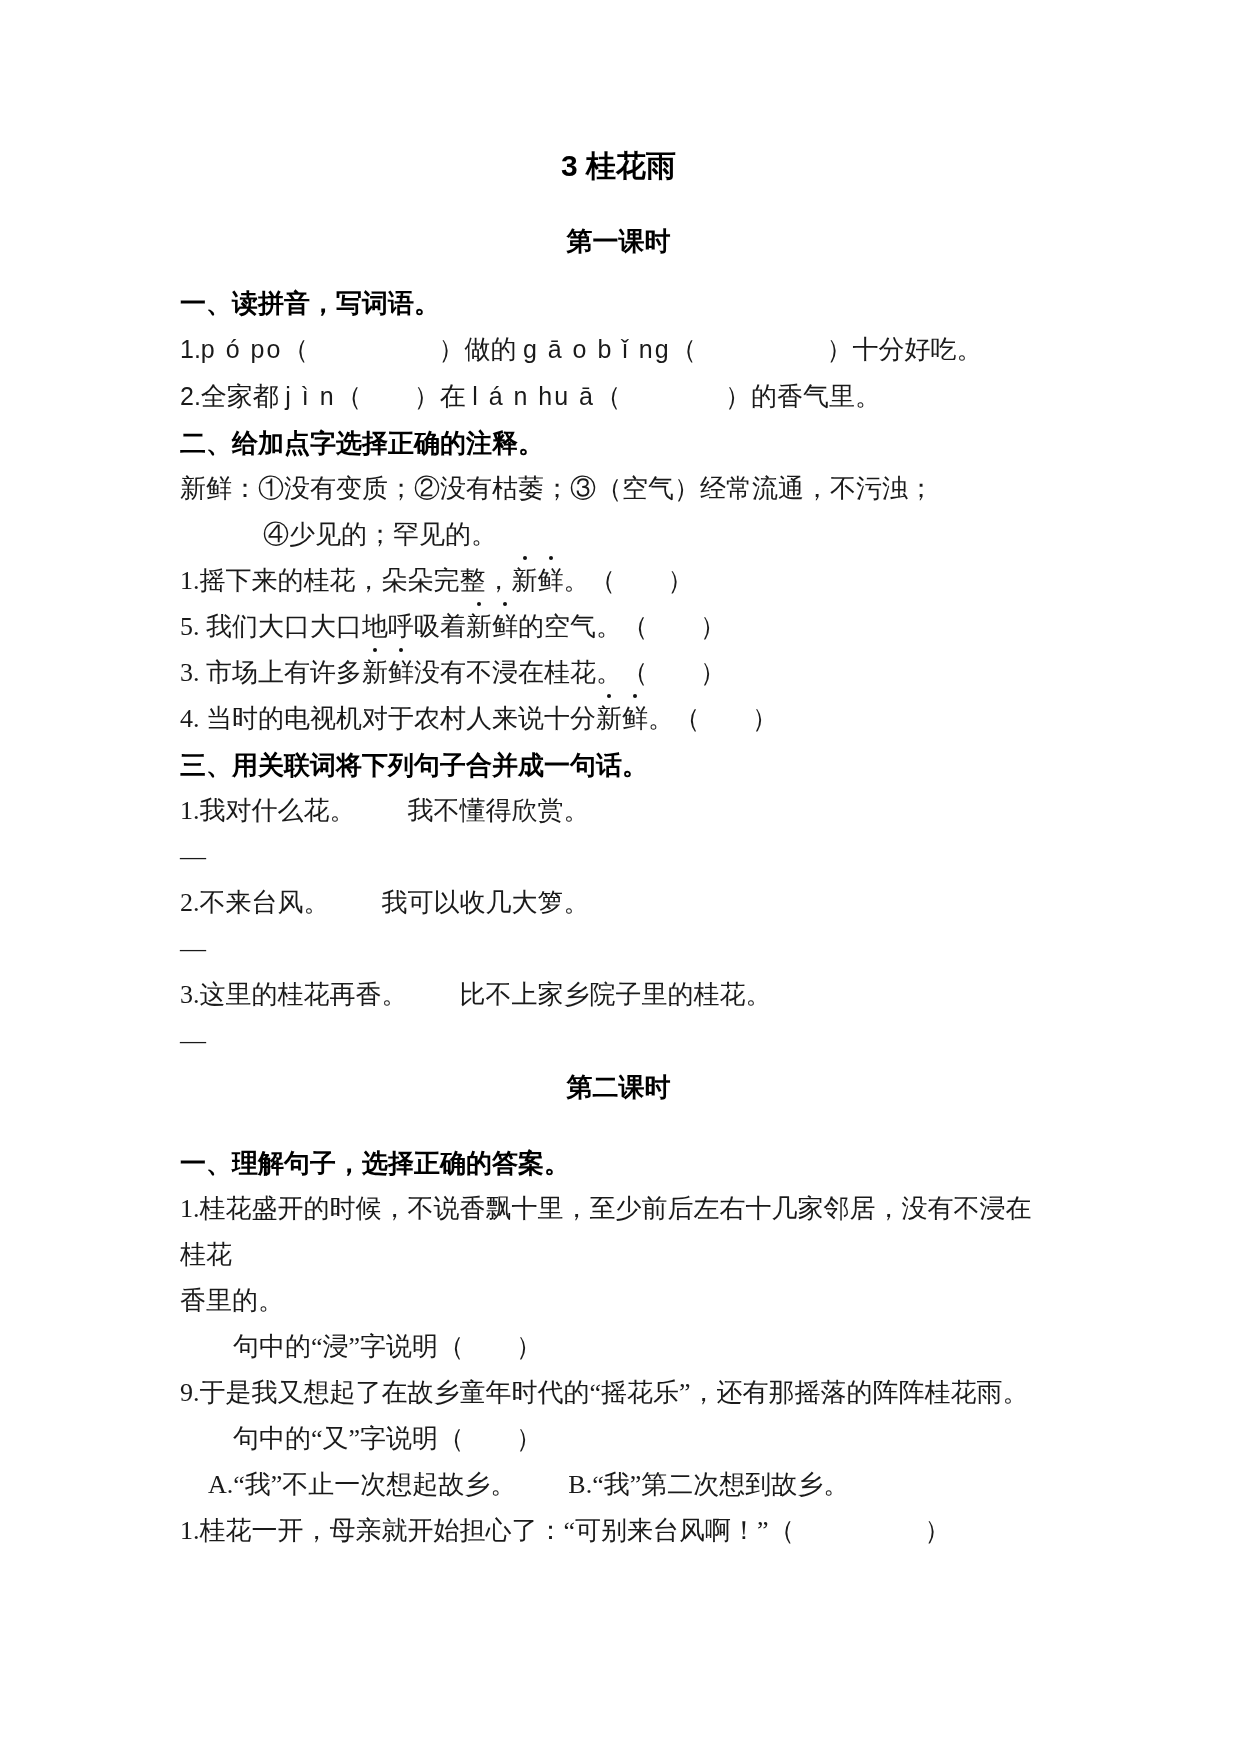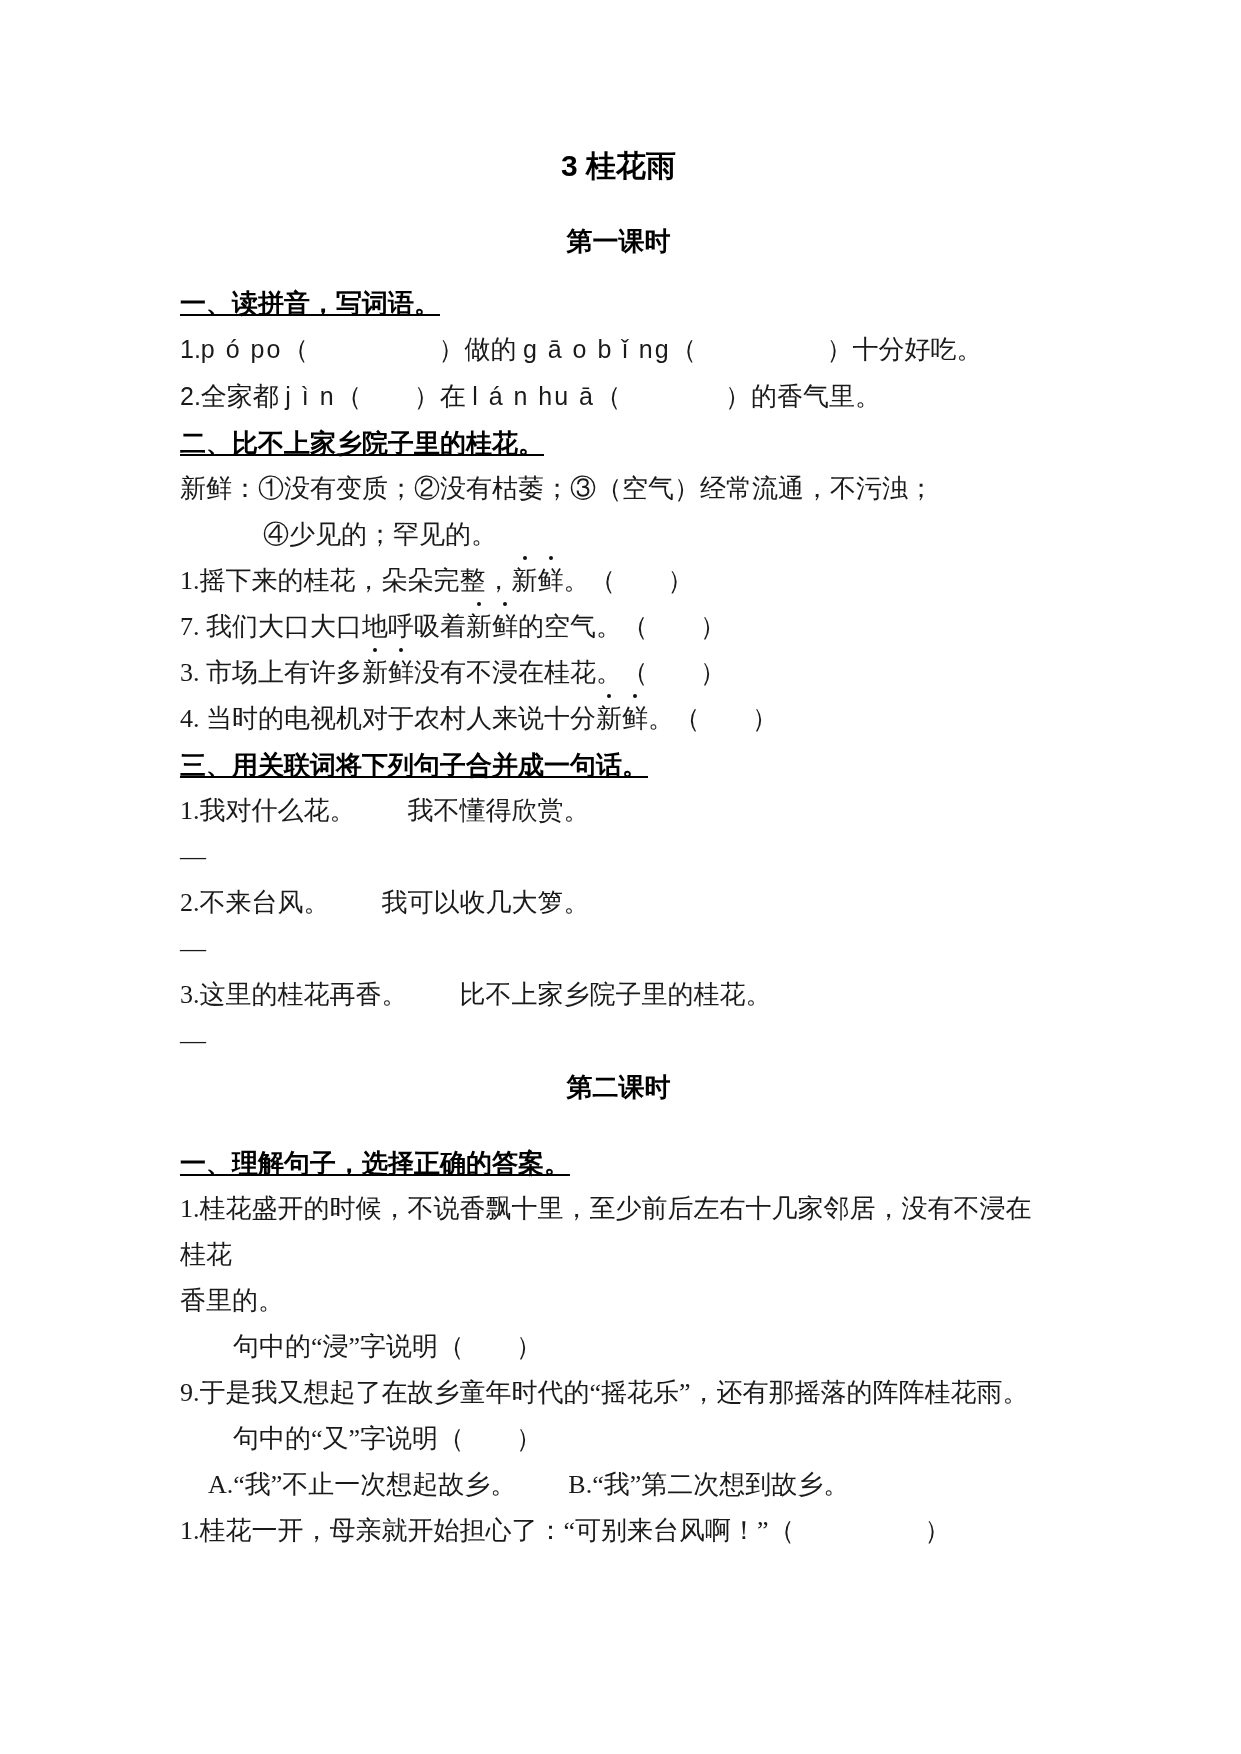--- a/index.html
+++ b/index.html
@@ -40,21 +40,20 @@
     font-size:26px;
     text-align:center;
     color:#000;
     margin-bottom:16px;
   }
   .part-heading.mb-lg{margin-bottom:30px;}
   .heading{
     font-family:"Liberation Sans","DejaVu Sans",sans-serif;
     font-weight:700;
     color:#000;
-    text-decoration:underline;
   }
   .py{
     font-family:"Liberation Sans","DejaVu Sans",sans-serif;
     font-size:25px;
     letter-spacing:2px;
   }
   .num{
     font-family:"Liberation Sans","DejaVu Sans",sans-serif;
     font-size:25px;
   }
@@ -80,25 +79,25 @@
 
     <h1 class="line title">3 桂花雨</h1>
 
     <section>
       <h2 class="line part-heading">第一课时</h2>
 
       <h3 class="line heading">一、读拼音，写词语。</h3>
       <p class="line"><span class="num">1.</span><span class="py">p ó po</span><span>（　　　　　）做的 </span><span class="py">g ā o b ǐ ng</span><span>（　　　　　）十分好吃。</span></p>
       <p class="line"><span class="num">2.</span><span>全家都 </span><span class="py">j ì n</span><span>（　　）在 </span><span class="py">l á n hu ā</span><span>（　　　　）的香气里。</span></p>
 
-      <h3 class="line heading">二、比不上家乡院子里的桂花。</h3>
+      <h3 class="line heading">二、给加点字选择正确的注释。</h3>
       <p class="line">新鲜：①没有变质；②没有枯萎；③（空气）经常流通，不污浊；</p>
       <p class="line indent-g2">④少见的；罕见的。</p>
       <p class="line"><span>1.摇下来的桂花，朵朵完整，</span><span class="emph"><span class="emch">新</span><span class="emch">鲜</span></span><span>。（　　）</span></p>
-      <p class="line"><span>7. 我们大口大口地呼吸着</span><span class="emph"><span class="emch">新</span><span class="emch">鲜</span></span><span>的空气。（　　）</span></p>
+      <p class="line"><span>5. 我们大口大口地呼吸着</span><span class="emph"><span class="emch">新</span><span class="emch">鲜</span></span><span>的空气。（　　）</span></p>
       <p class="line"><span>3. 市场上有许多</span><span class="emph"><span class="emch">新</span><span class="emch">鲜</span></span><span>没有不浸在桂花。（　　）</span></p>
       <p class="line"><span>4. 当时的电视机对于农村人来说十分</span><span class="emph"><span class="emch">新</span><span class="emch">鲜</span></span><span>。（　　）</span></p>
 
       <h3 class="line heading">三、用关联词将下列句子合并成一句话。</h3>
       <p class="line">1.我对什么花。　　我不懂得欣赏。</p>
       <p class="line">—</p>
       <p class="line">2.不来台风。　　我可以收几大箩。</p>
       <p class="line">—</p>
       <p class="line">3.这里的桂花再香。　　比不上家乡院子里的桂花。</p>
       <p class="line">—</p>

